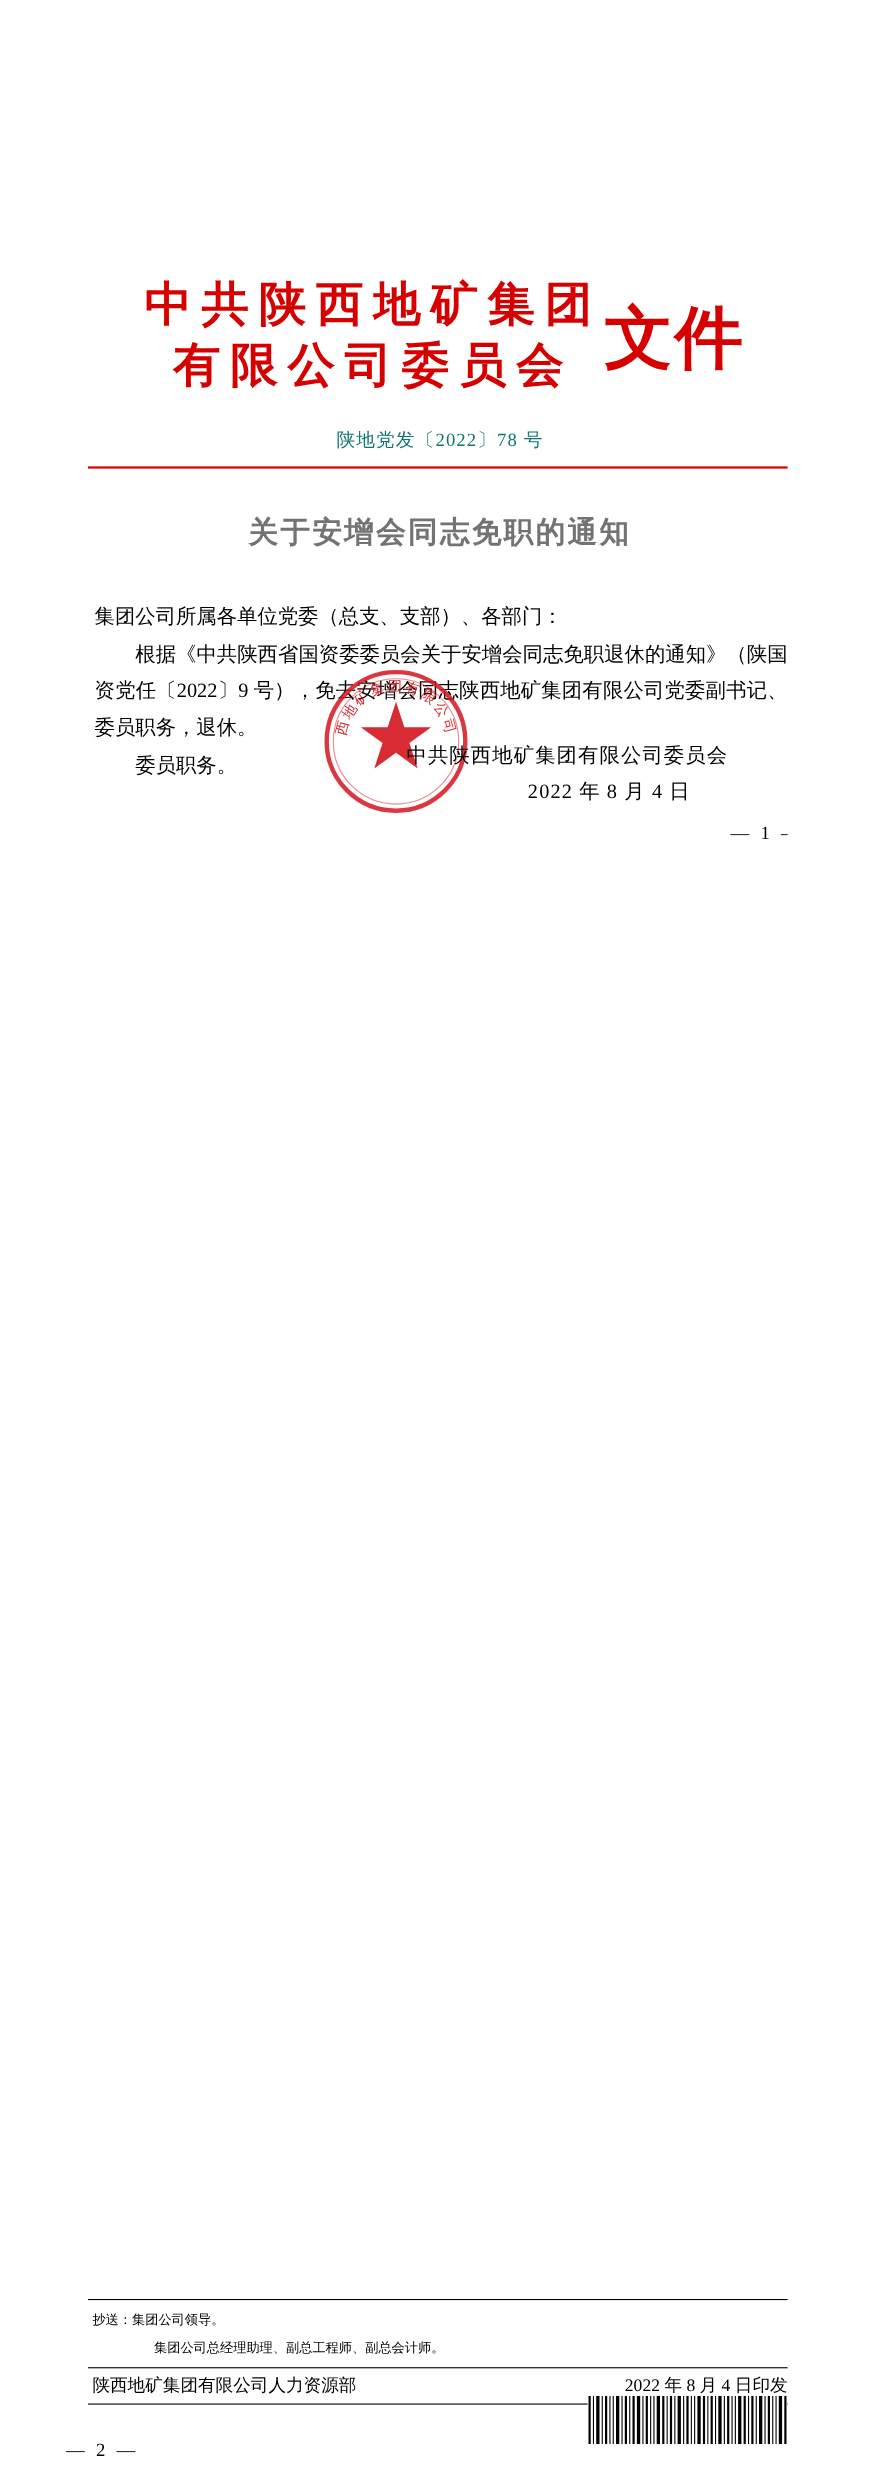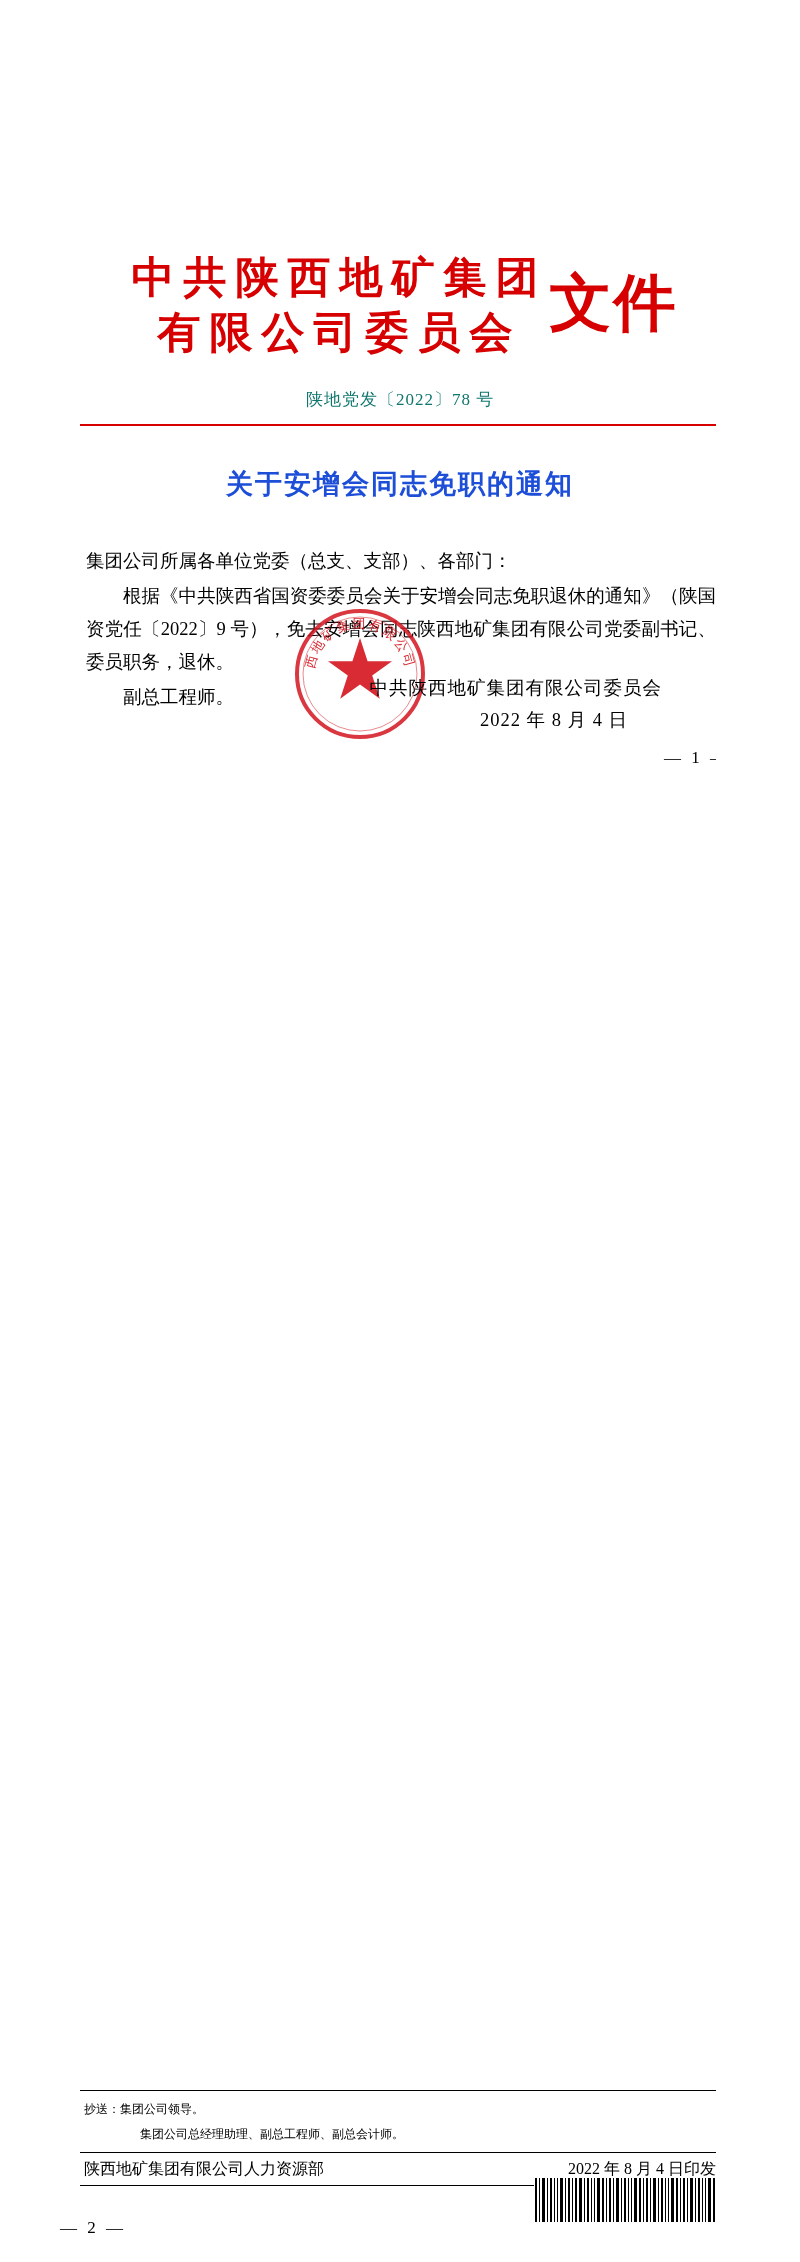--- a/index.html
+++ b/index.html
@@ -46,21 +46,21 @@
     font-family: "Liberation Serif", serif;
     font-weight: bold;
     font-size: 43px;
     letter-spacing: 9px;
     line-height: 1.28;
     white-space: nowrap;
     text-indent: 9px;
   }
   .masthead-wenjian {
     color: #d60000;
-    font-family: Liberation Mono, monospace;
+    font-family: Liberation Serif, serif;
     font-weight: bold;
     font-size: 62px;
     line-height: 1;
     letter-spacing: 2px;
     margin-left: 2px;
     margin-top: 6px;
     white-space: nowrap;
   }
 
   
@@ -88,21 +88,21 @@
   .doctitle {
     position: absolute;
     left: 0;
     top: 466px;
     width: 800px;
     text-align: center;
     font-family: "Liberation Serif", serif;
     font-weight: bold;
     font-size: 27px;
     letter-spacing: 2px;
-    color: #1d4ed8;
+    color: #737373;
   }
 
   
   .body-block {
     position: absolute;
     left: 86px;
     top: 545px;
     width: 630px;
     font-family: "Liberation Serif", serif;
     font-size: 18.5px;
@@ -222,21 +222,21 @@
   </div>
 
   <div class="docnum">陕地党发〔2022〕78 号</div>
   <div class="redrule"></div>
 
   <div class="doctitle">关于安增会同志免职的通知</div>
 
   <div class="body-block">
     <p>集团公司所属各单位党委（总支、支部）、各部门：</p>
     <p class="indent2">根据《中共陕西省国资委委员会关于安增会同志免职退休的通知》（陕国资党任〔2022〕9 号），免去安增会同志陕西地矿集团有限公司党委副书记、委员职务，退休。</p>
-    <p class="indent2">副总工程师。</p>
+    <p class="indent2">委员职务。</p>
   </div>
 
   <div class="seal">
     <svg width="140" height="140" viewBox="0 0 140 140" xmlns="http://www.w3.org/2000/svg">
       <circle cx="70" cy="70" r="63" fill="none" stroke="#d4141e" stroke-width="4" opacity="0.85"></circle>
       <circle cx="70" cy="70" r="57" fill="none" stroke="#d4141e" stroke-width="1" opacity="0.5"></circle>
       <g opacity="0.9" fill="#d4141e">
         <polygon points="70,34 77.6,57.2 102,57.2 82.2,71.5 89.8,94.7 70,80.4 50.2,94.7 57.8,71.5 38,57.2 62.4,57.2"></polygon>
       </g>
       <path id="sealArc" d="M 70,70 m -46,0 a 46,46 0 1,1 92,0" fill="none" stroke="none"></path>

